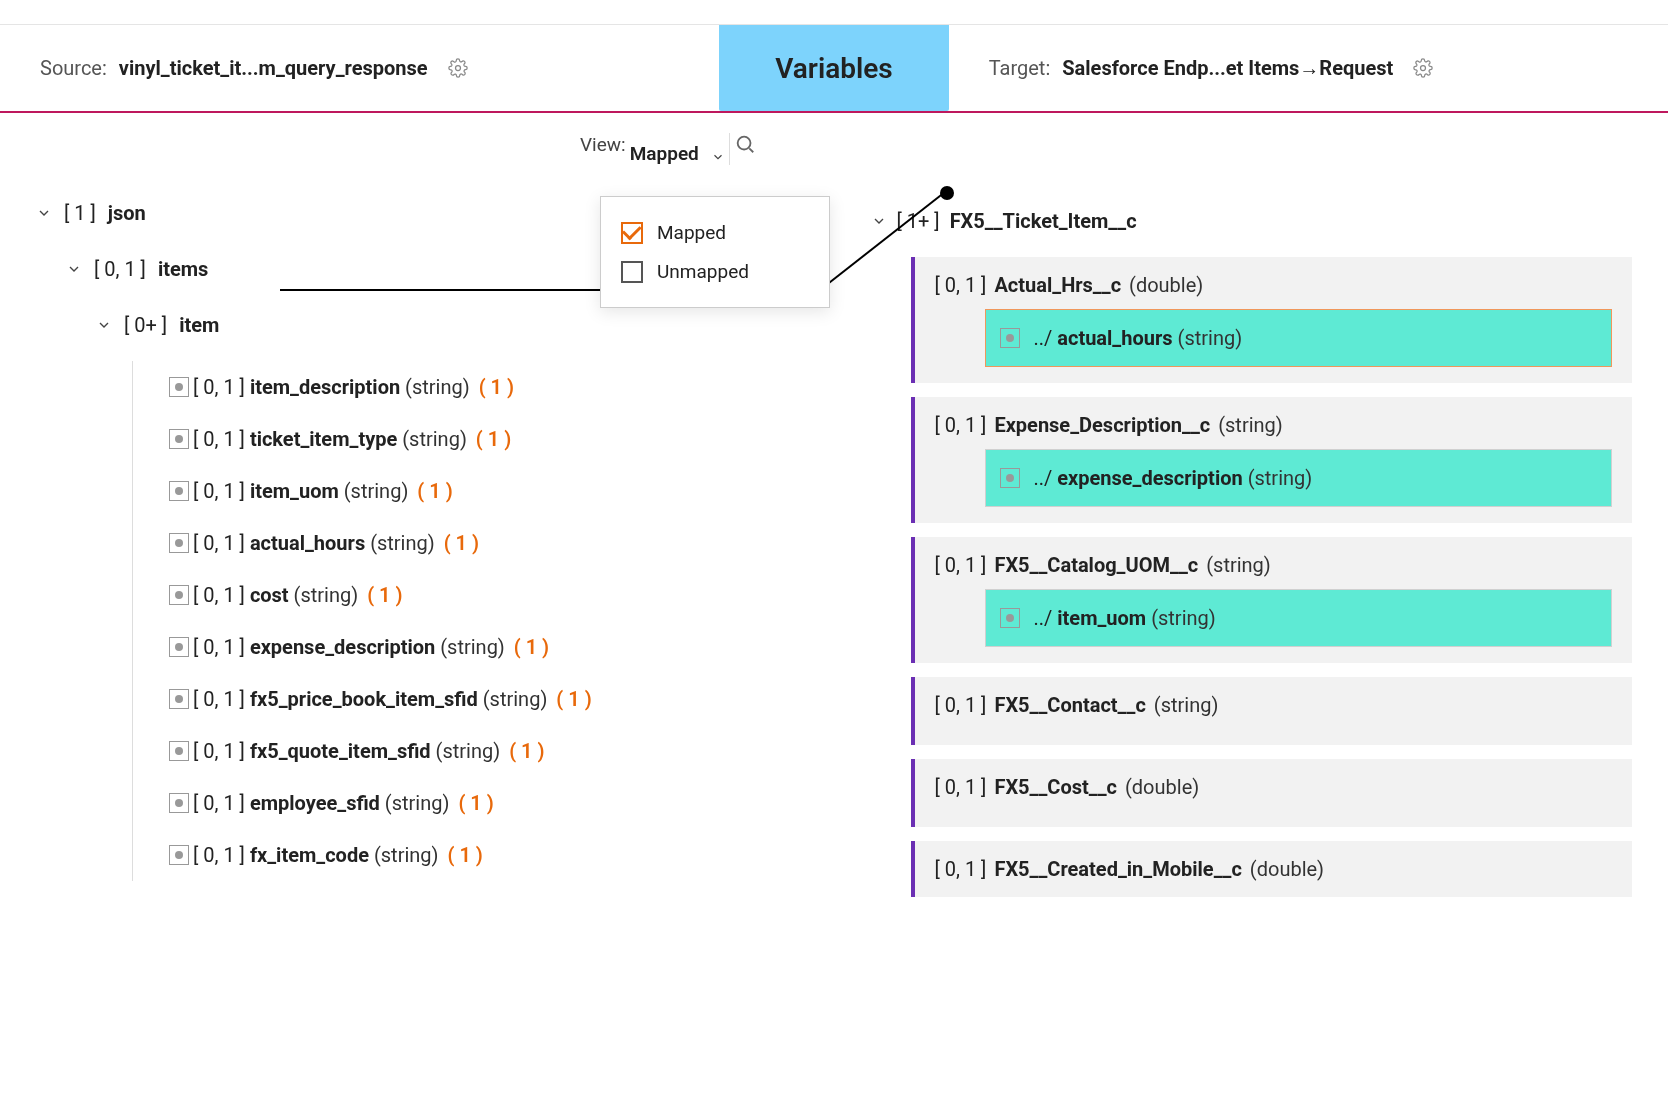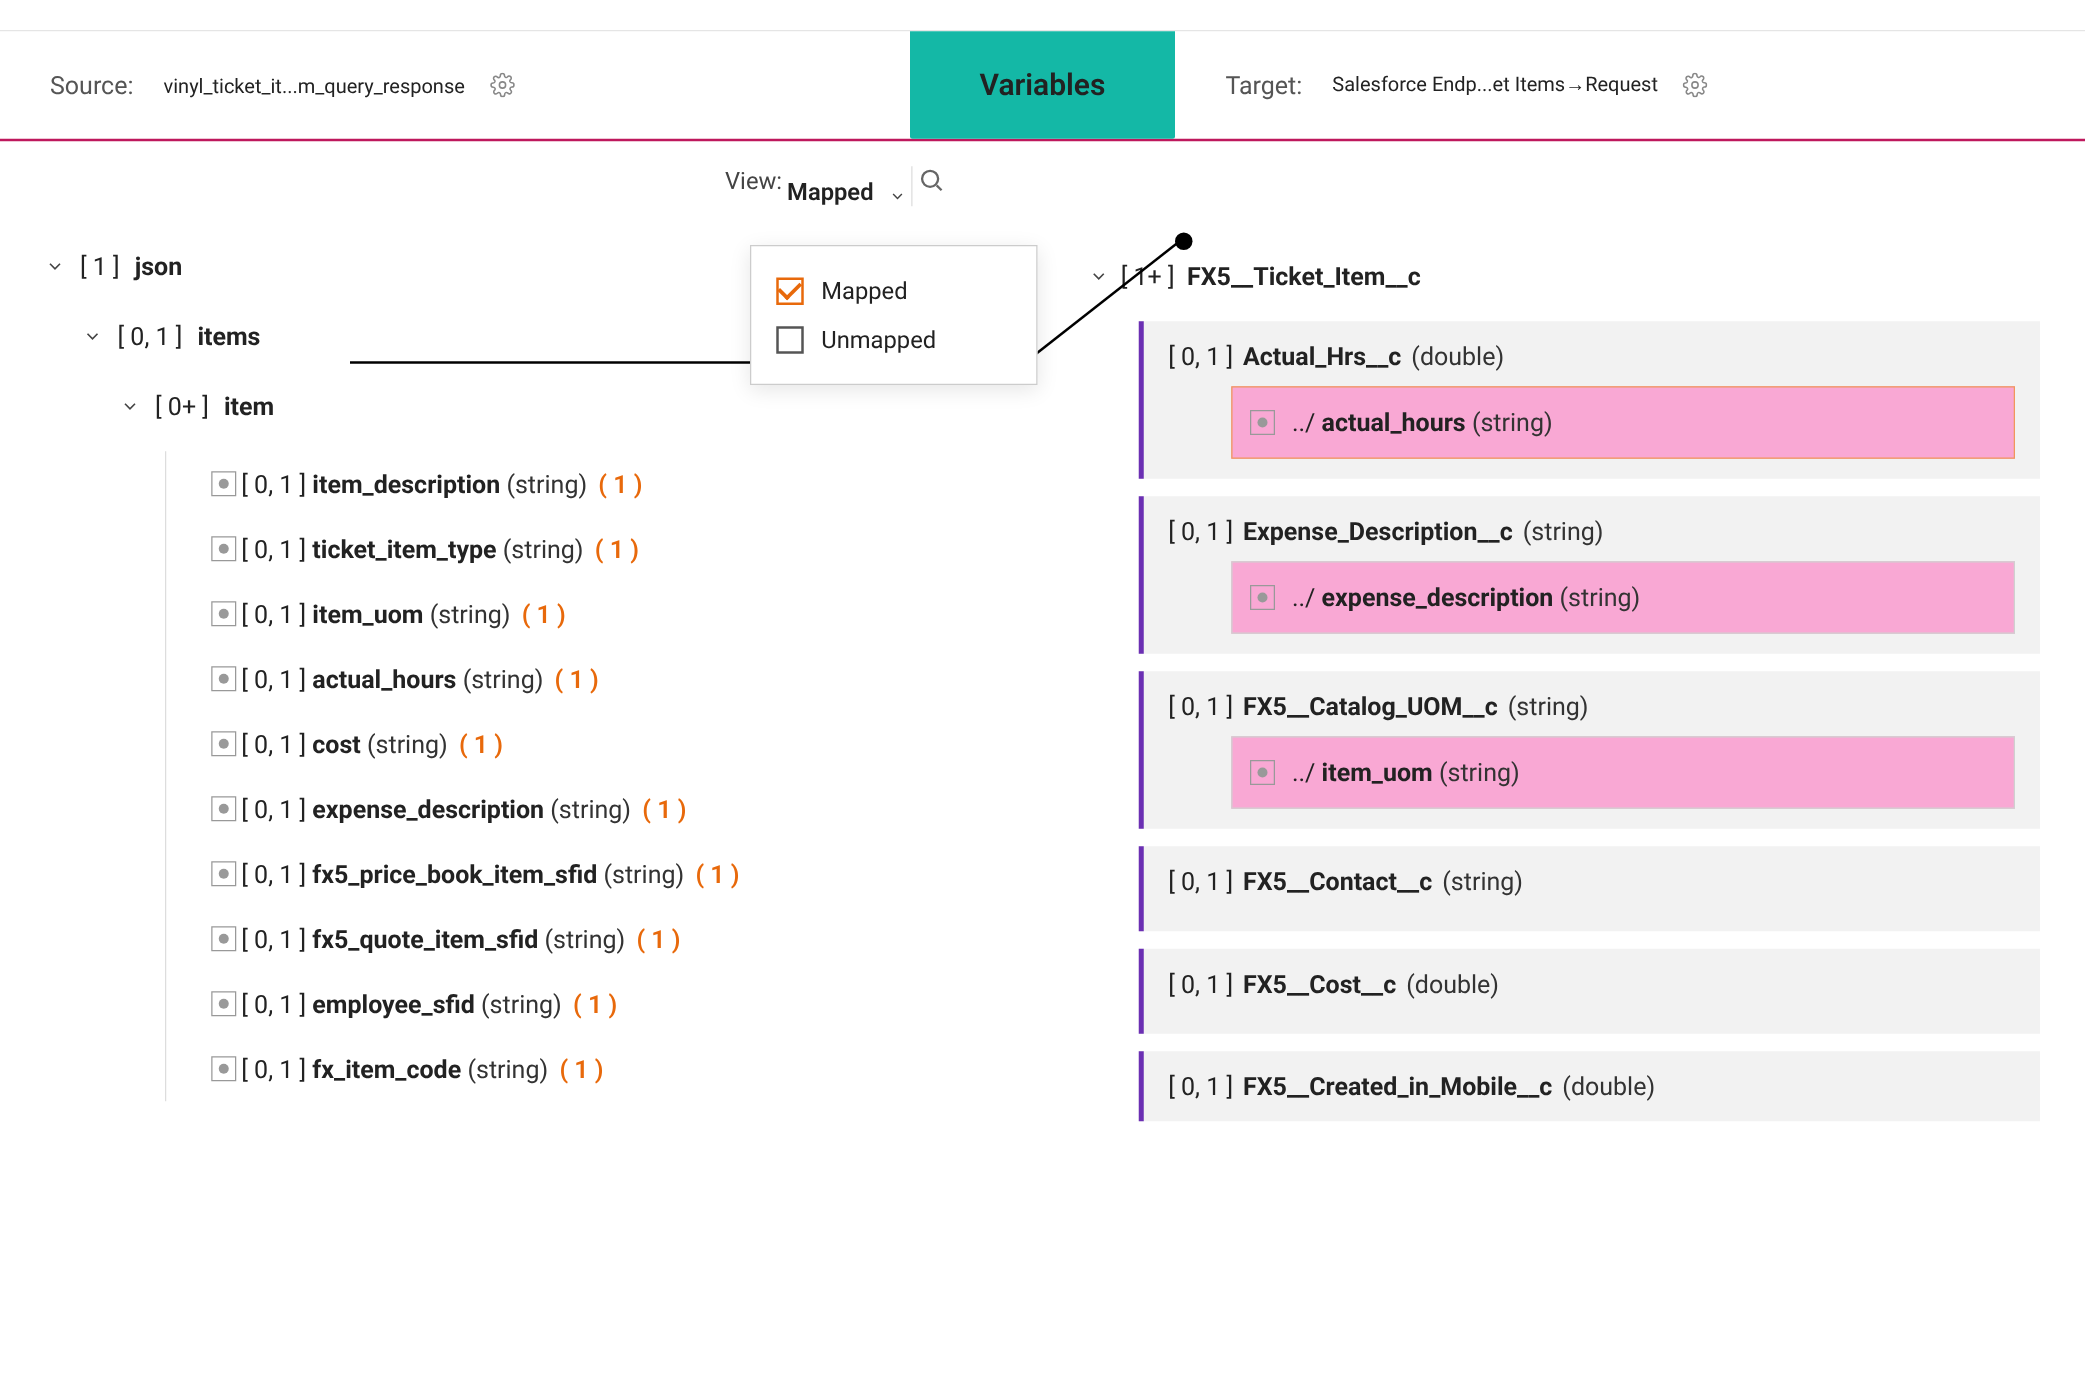--- a/index.html
+++ b/index.html
@@ -26,32 +26,32 @@
     position: relative;
   }
   .header .source, .header .target {
     display: flex;
     align-items: center;
     padding: 0 40px;
     flex: 1;
     gap: 12px;
   }
   .header .variables-tab {
-    background: #14b8a6;
+    background: #7dd3fc;
     height: 100%;
     display: flex;
     align-items: center;
     padding: 0 56px;
     font-weight: 600;
-    font-size: 24px;
+    font-size: 28px;
     border-radius: 0 0 2px 2px;
     text-align: center;
   }
   .label-muted { color: #555; font-size: 20px; }
-  .label-bold { font-weight: 400; font-size: 16px; margin-left: 12px; }
+  .label-bold { font-weight: 700; font-size: 20px; }
   .gear-icon {
     width: 20px; height: 20px;
     display: inline-flex;
     align-items: center; justify-content: center;
     color: #888;
     margin-left: 8px;
   }
   .gear-icon svg { width: 20px; height: 20px; fill: none; stroke: currentColor; stroke-width: 1.5; }
 
   .toolbar {
@@ -155,21 +155,21 @@
 
   
   .target-item {
     border-left: 4px solid #6b2fb3;
     background: #f2f2f2;
     margin: 0 0 14px 40px;
     padding: 16px 20px;
   }
   .target-item .title-line { display:flex; align-items:center; gap:8px; font-size:20px; padding-bottom: 12px;}
   .target-item .mapped-box {
-    background: #f9a8d4;
+    background: #5eead4;
     border: 1px solid #d0d0d0;
     padding: 16px 20px 16px 14px;
     display:flex; align-items:center; gap:14px;
     font-size: 20px;
     margin-left: 50px;
   }
   .target-item.highlighted .mapped-box { border-color: #f0975b; }
   .target-item.no-map { padding: 16px 20px; }
   .target-header {
     display:flex; align-items:center; gap:10px;

